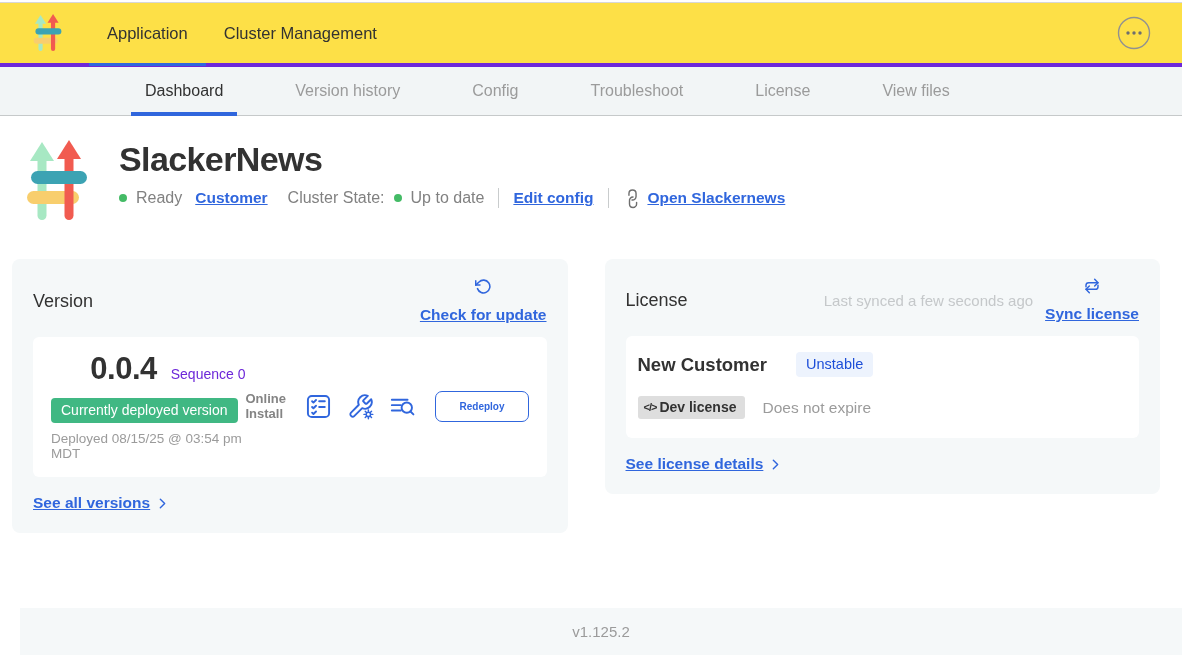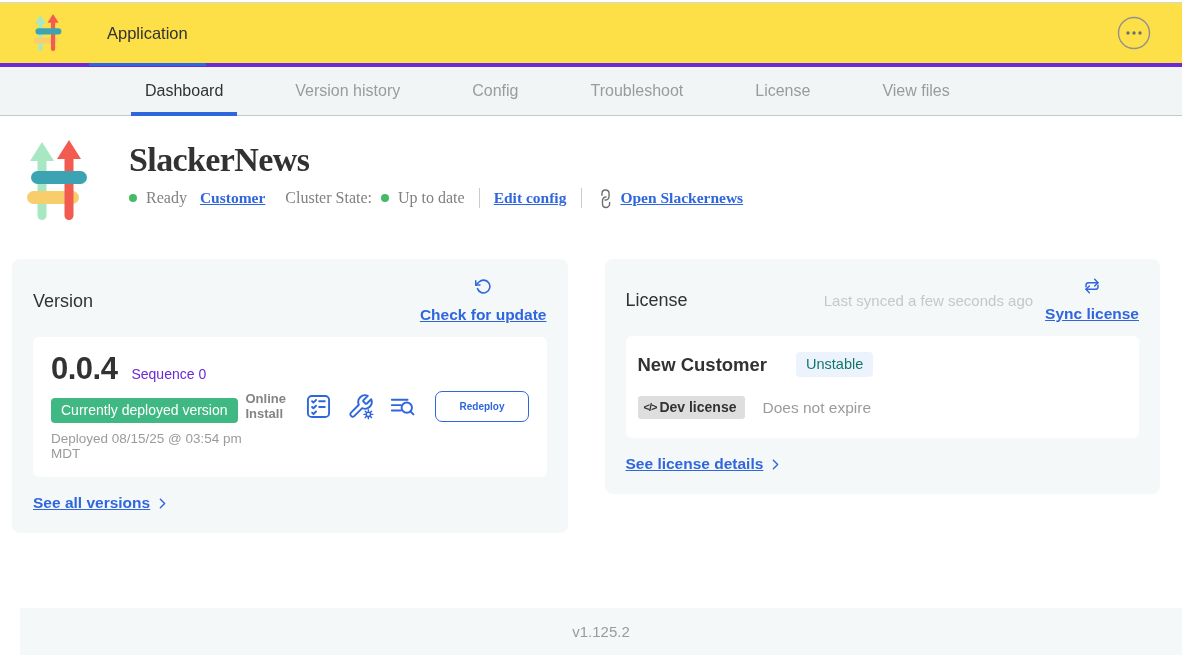--- a/index.html
+++ b/index.html
@@ -45,21 +45,21 @@
   }
   .sub-tab.active { color:#323232; }
   .sub-tab.active::after {
     content:""; position:absolute; left:0; right:0; bottom:-1px; height:4px; background:#3066dd;
   }
 
   
   .content { flex:1; display:flex; flex-direction:column; }
   .app-hero { display:flex; padding:24px 0 0 27px; }
   .hero-logo { width:60px; height:82px; flex:none; }
-  .hero-text { margin-left:42px; padding-top:1px;font-family:Liberation Serif, serif; }
+  .hero-text { margin-left:32px; padding-top:1px; }
   .app-title { margin:0; font-size:34px; font-weight:700; color:#323232; letter-spacing:-0.6px; line-height:1.1; }
   .status-row { display:flex; align-items:center; margin-top:10px; font-size:16px; color:#818181; }
   .dot { width:8px; height:8px; border-radius:50%; background:#44bb66; flex:none; }
   .status-row .dot { margin-right:9px; }
   .stat-txt { white-space:nowrap; }
   .lnk { color:#3066dd; font-weight:700; text-decoration:underline; font-size:15.5px; white-space:nowrap; }
   .vdiv { width:1px; height:20px; background:#c9cccd; }
   .mr13 { margin-right:13px; } .mr20 { margin-right:20px; } .mr9 { margin-right:9px; }
   .mr14 { margin-right:14px; } .mr15 { margin-right:15px; } .mr6 { margin-right:6px; }
 
@@ -70,21 +70,21 @@
   }
   .panel { background:#f5f8f9; border-radius:8px; padding:19px 21px 21px; }
   .panel-head { display:flex; align-items:center; }
   .panel-title { font-size:18px; font-weight:400; color:#323232; }
   .head-spacer { flex:1; }
   .icon-link { display:flex; align-items:center; gap:11px;flex-direction:column; }
   .inner-card { background:#fff; border-radius:6px; margin-top:13px; }
 
   
   .version-inner { padding:14px 18px 16px; display:flex; justify-content:space-between; }
-  .v-line { display:flex; align-items:baseline; gap:14px; }
+  .v-line { display:flex; align-items:baseline; gap:14px;justify-content:flex-end; }
   .v-number { font-size:31px; font-weight:700; color:#323232; letter-spacing:-0.5px; }
   .v-seq { font-size:14px; color:#6d28d9; }
   .v-badge {
     display:inline-block; margin-top:11px; background:#40b883; color:#fff;
     font-size:14px; padding:4px 10px 5px; border-radius:4px; white-space:nowrap;
   }
   .v-deployed { margin-top:9px; font-size:13.5px; color:#9b9b9b; max-width:218px; line-height:1.08; }
   .v-actions { display:flex; align-items:center; gap:15px; align-self:center; }
   .install-type { font-size:13px; font-weight:700; color:#848484; width:45px; line-height:1.18; }
   .act-icon { width:27px; height:27px; cursor:pointer; flex:none; }
@@ -94,21 +94,21 @@
     cursor:pointer; font-family:inherit; white-space:nowrap;
   }
   .see-link-row { margin-top:17px; display:flex; align-items:center; gap:6px; }
 
   
   .license-inner { padding:16px 12px 19px; }
   .last-synced { font-size:15px; color:#c5c8ca; margin-right:12px; white-space:nowrap; }
   .cust-row { display:flex; align-items:center; gap:29px; }
   .cust-name { font-size:18.5px; font-weight:700; color:#323232; }
   .unstable-badge {
-    background:#edf3fd; color:#0f766e; font-size:14.5px;
+    background:#edf3fd; color:#1d4ed8; font-size:14.5px;
     padding:4px 10px 5px; border-radius:4px; white-space:nowrap;
   }
   .lic-row { display:flex; align-items:center; gap:17px; margin-top:19px; }
   .dev-badge {
     background:#dedede; color:#323232; font-size:14px; font-weight:700;
     padding:3px 9px 4px 6px; border-radius:3px; display:flex; align-items:center; gap:3px; white-space:nowrap;
   }
   .code-glyph { font-size:11px; font-weight:700; letter-spacing:-1px; color:#323232; }
   .expiry { font-size:15.5px; color:#9b9b9b; }
 
@@ -143,20 +143,23 @@
 
 <div class="top-strip"></div>
 
 <header class="main-header">
   <svg class="brand-logo">
       <use href="#app-logo"></use>
     </svg>
 
   <div class="hdr-tab active">
     <span>Application</span>
+  </div>
+  <div class="hdr-tab">
+    <span>Cluster Management</span>
   </div>
 
   <div class="hdr-spacer"></div>
 
   <button class="menu-btn">
     <svg viewBox="0 0 34 34" width="34" height="34">
       <circle cx="17" cy="17" r="15.5" fill="none" stroke="#919191" stroke-width="1.4"></circle>
       <circle cx="11" cy="17" r="1.7" fill="#6e6e6e"></circle>
       <circle cx="17" cy="17" r="1.7" fill="#6e6e6e"></circle>
       <circle cx="23" cy="17" r="1.7" fill="#6e6e6e"></circle>

